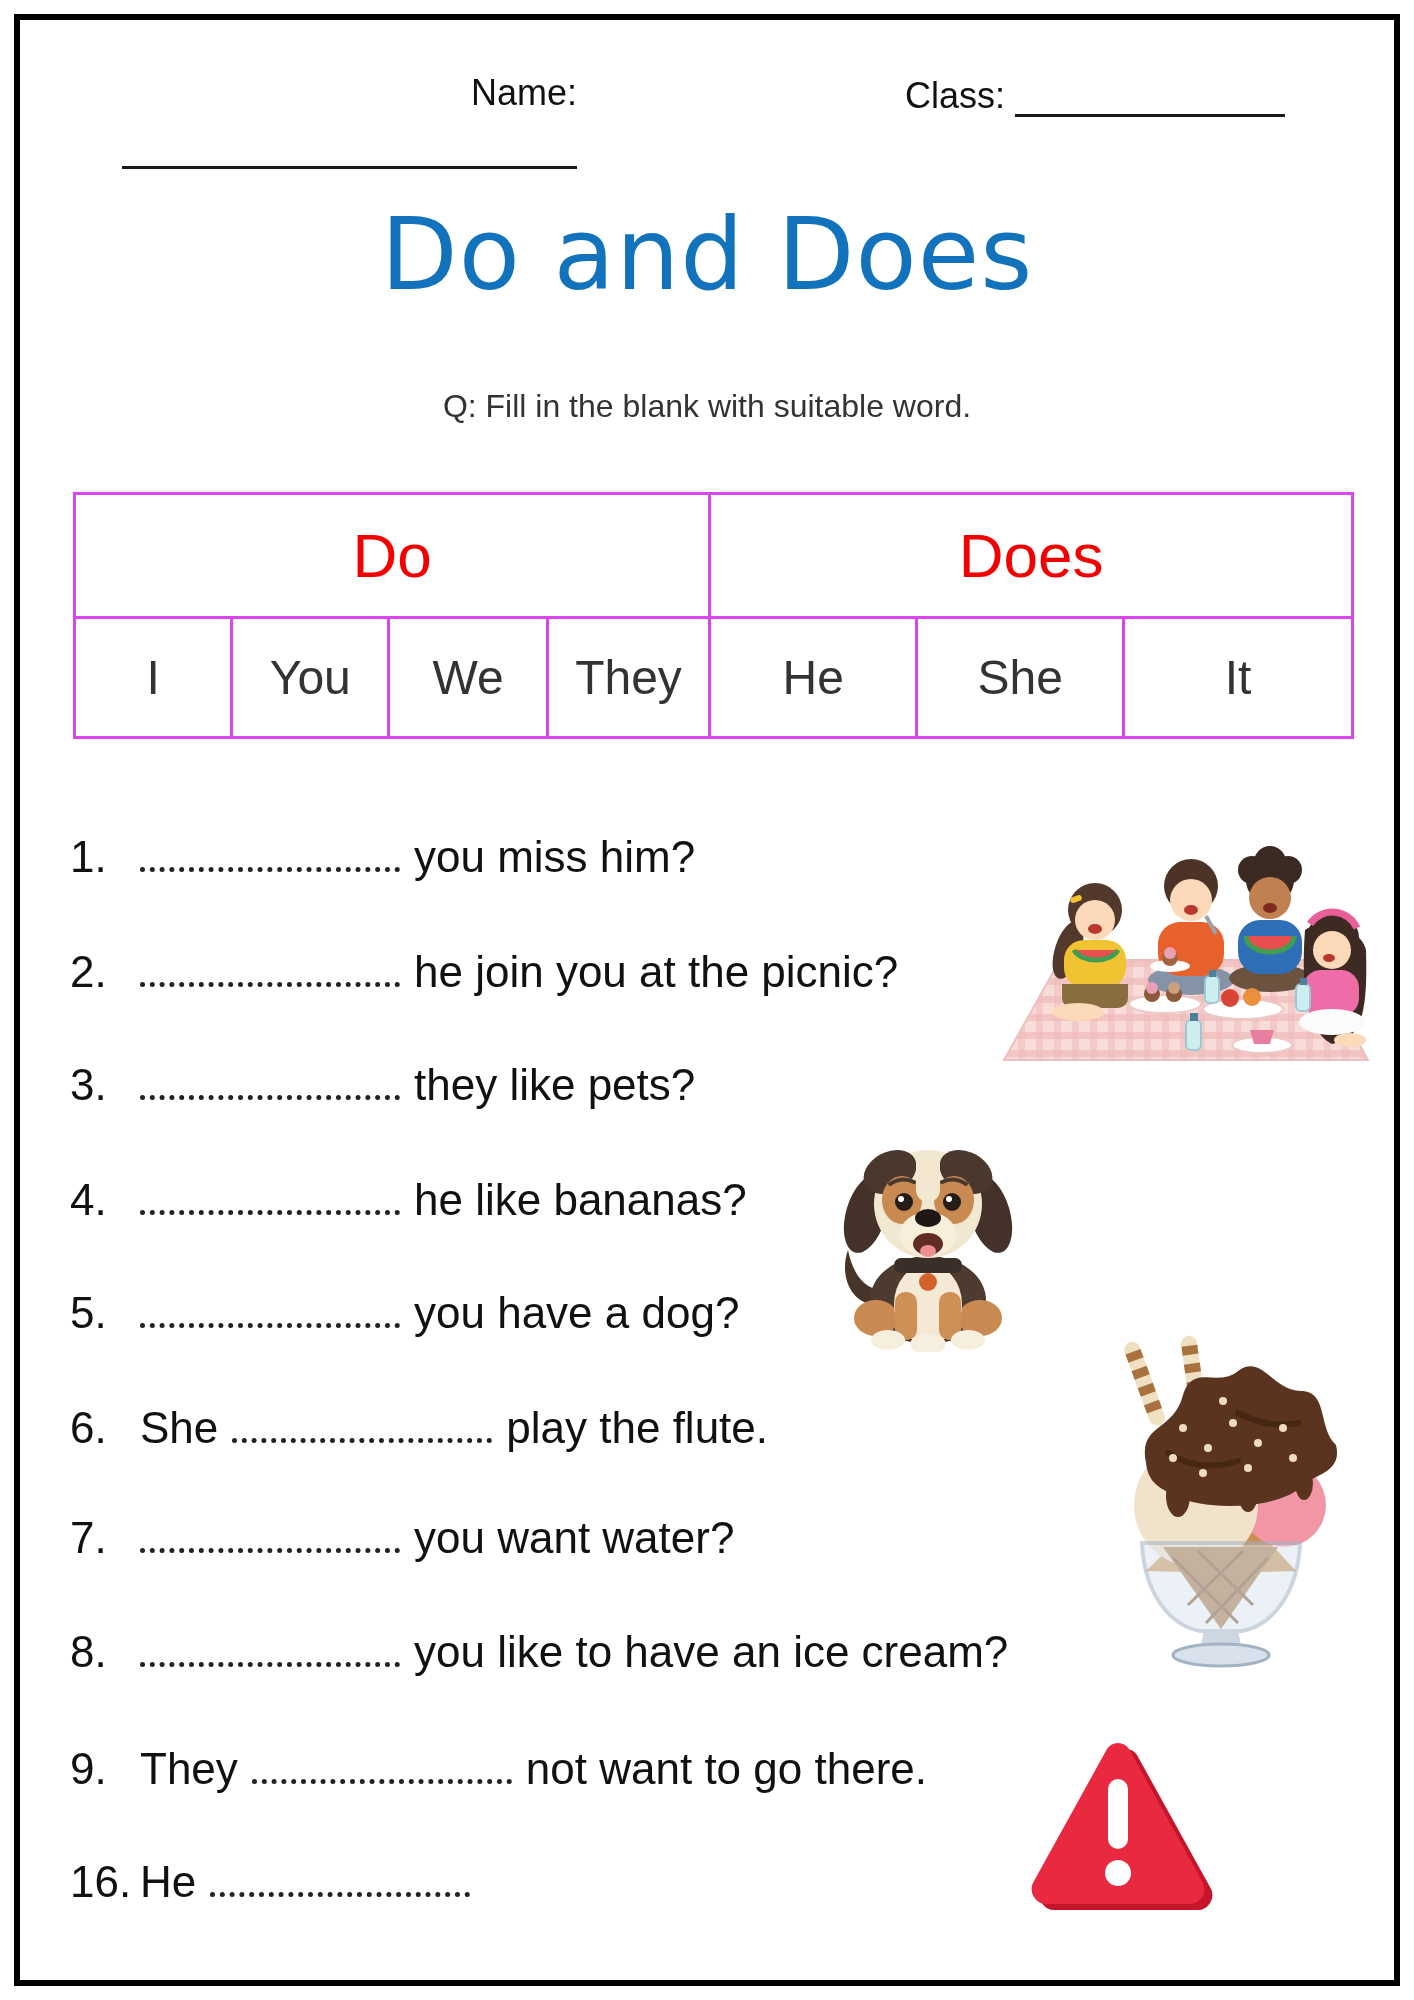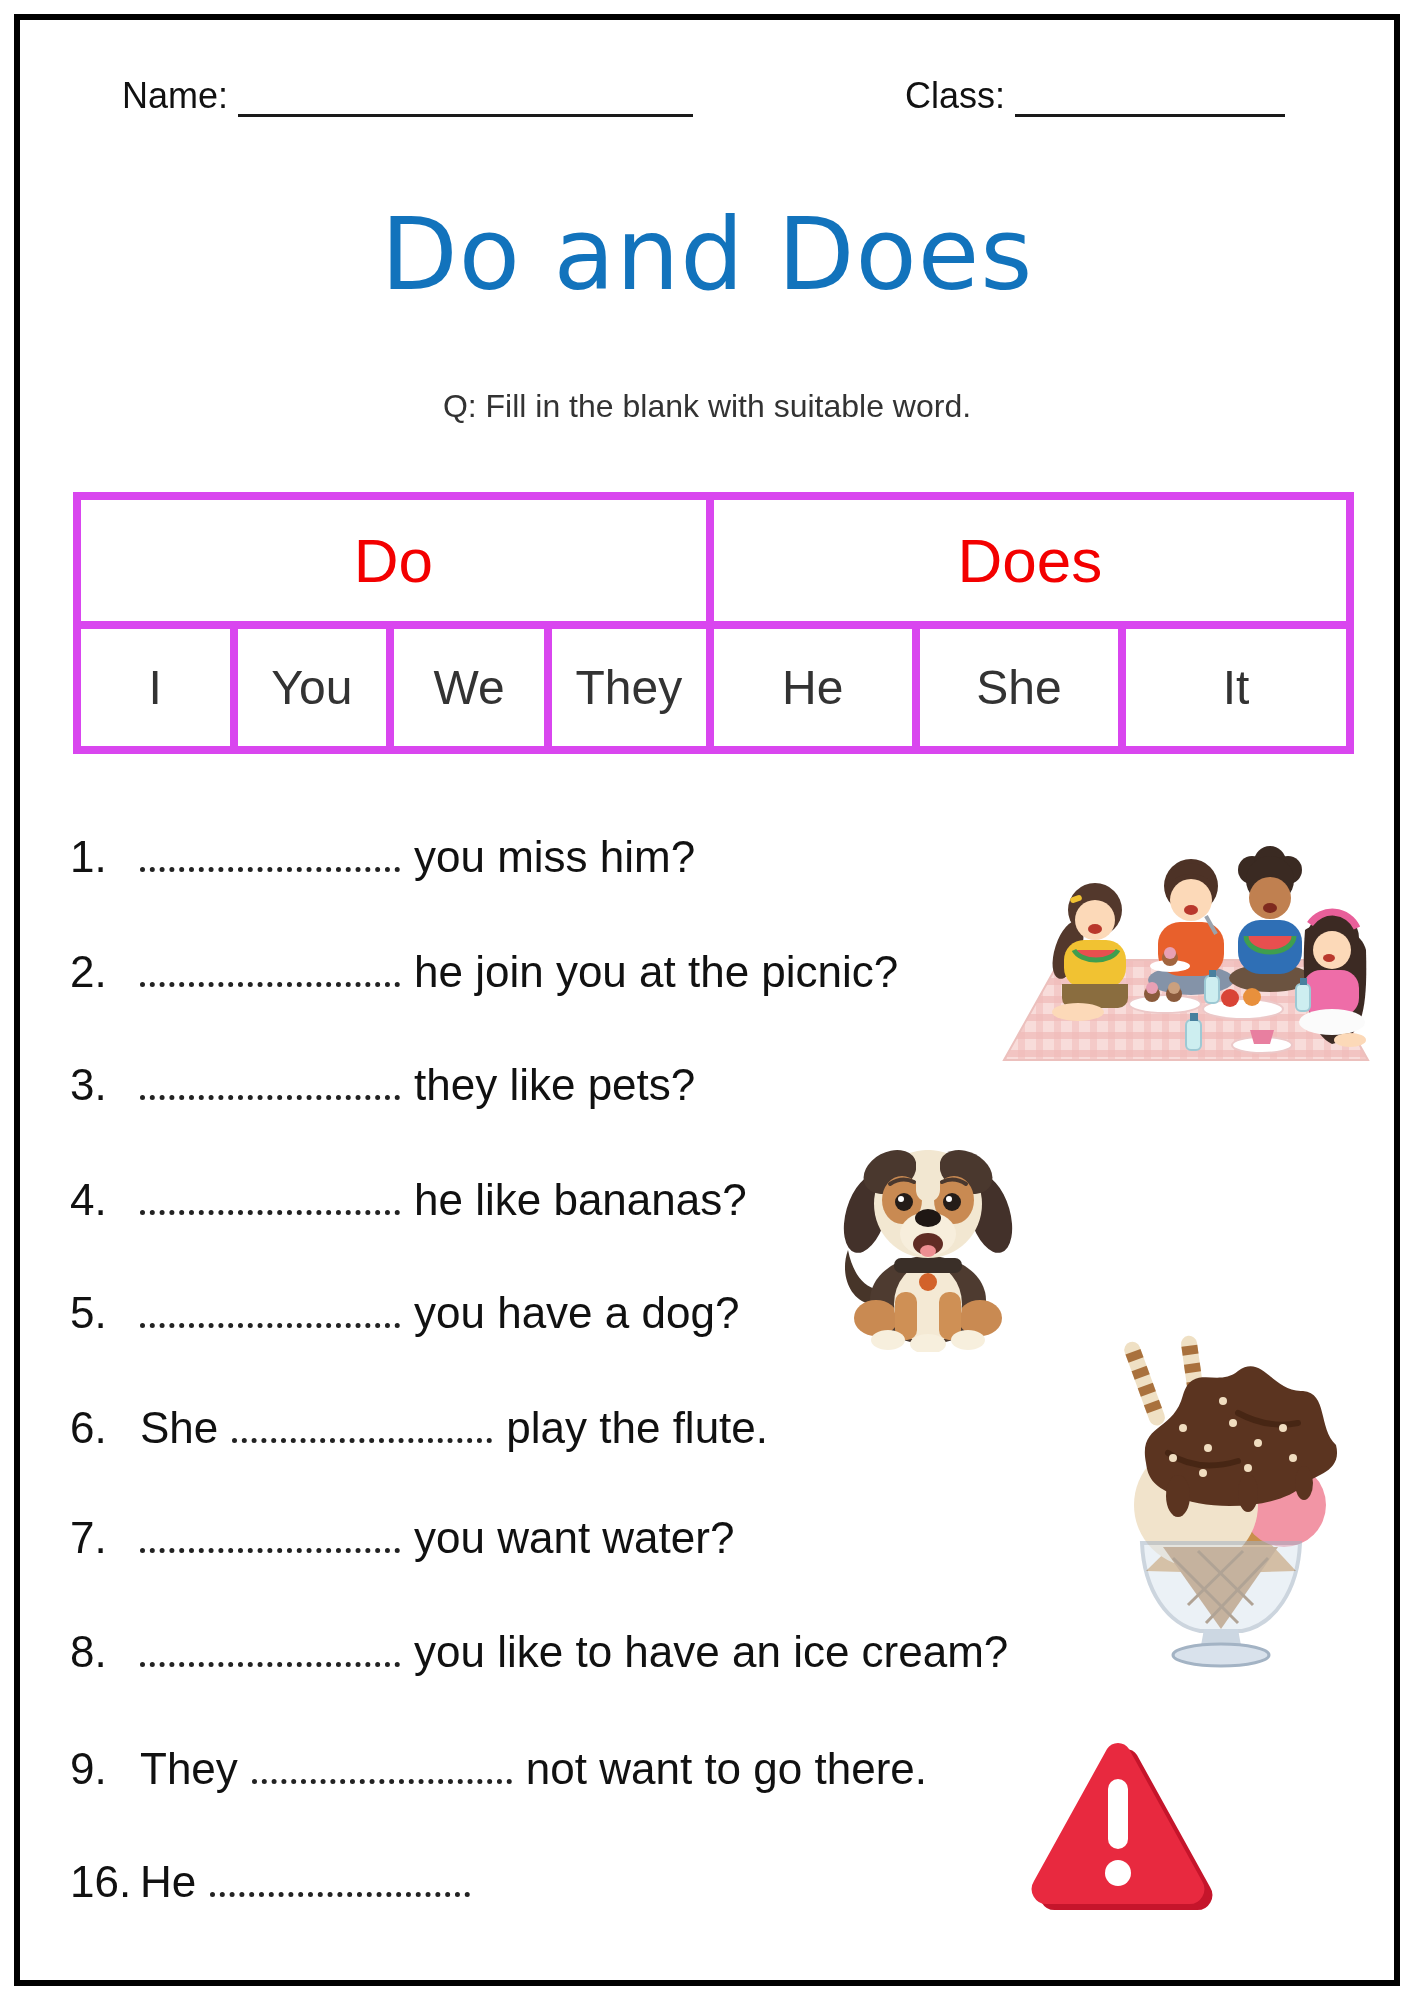--- a/index.html
+++ b/index.html
@@ -23,41 +23,41 @@
     position:absolute;top:388px;left:0;width:100%;text-align:center;
     font-size:32px;color:#333;
   }
 
   
   table.dd{
     position:absolute;left:73px;top:492px;width:1281px;
     border-collapse:collapse;table-layout:fixed;
   }
   table.dd td{
-    border:8px solid #d946ef;text-align:center;vertical-align:middle;
+    border:3px solid #d946ef;text-align:center;vertical-align:middle;
   }
   td.hd{height:119px;font-size:62px;color:#f30000;}
   td.pr{height:115px;font-size:48px;color:#333;}
 
   
   .q{position:absolute;left:70px;display:flex;align-items:baseline;font-size:44px;color:#111;white-space:nowrap;}
   .qnum{min-width:70px;}
   .qpre{margin-right:14px;}
   .qpre:empty{display:none;}
   .blank{display:inline-block;width:260px;height:10px;border-bottom:5px dotted #222;}
   .qpost{margin-left:14px;}
 
   .illo{position:absolute;}
 </style>
 </head>
 <body>
 
 <div class="frame"></div>
 
-<div class="topfield" style="left:122px;top:72px;">
+<div class="topfield" style="left:122px;top:72px;flex-direction:column;">
   <span>Name:</span>
   <span class="fill-line" style="width:455px"></span>
 </div>
 <div class="topfield" style="left:905px;top:72px;">
   <span>Class:</span>
   <span class="fill-line" style="width:270px"></span>
 </div>
 
 <div class="title">Do and Does</div>
 <div class="instruction">Q: Fill in the blank with suitable word.</div>

